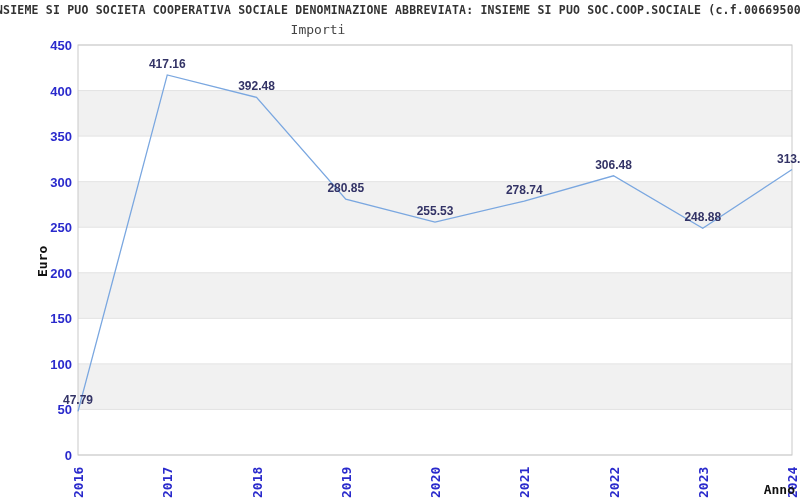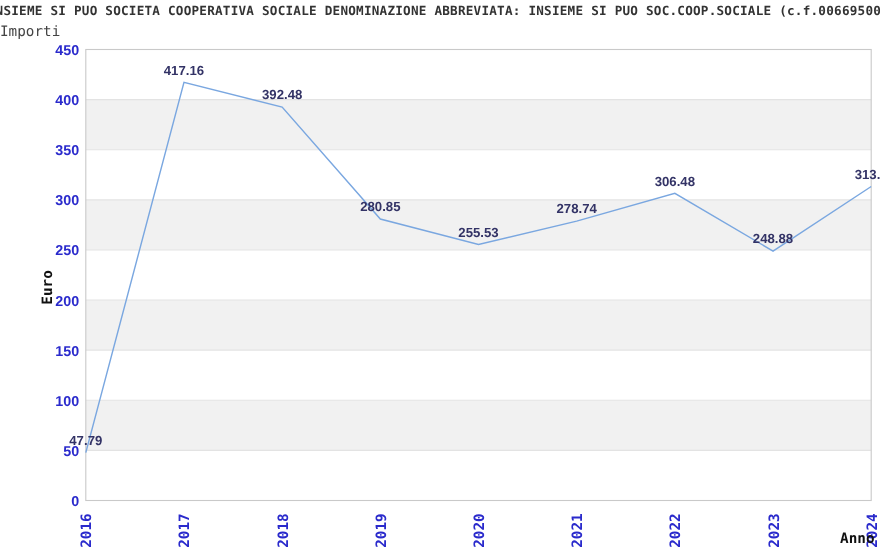--- a/index.html
+++ b/index.html
@@ -12,21 +12,21 @@
   .stage { position: absolute; left: 0; top: 0; width: 800px; height: 500px; }
   .main-title {
     position: absolute; left: -4px; top: 3px; width: 810px;
     white-space: nowrap; overflow: hidden;
     font-family: "DejaVu Sans Mono", monospace;
     font-size: 11.5px; font-weight: bold; color: #333333;
     letter-spacing: 0.2px;
   }
   .sub-title {
     position: absolute; left: 0; top: 22px; width: 636px;
-    text-align: left;
+    text-align: center;
     font-family: "DejaVu Sans Mono", monospace;
     font-size: 13px; font-weight: normal; color: #444444;
   }
   svg.plot { position: absolute; left: 0; top: 0; }
 </style>
 </head>
 <body>
 
 <div class="stage">
   <div class="main-title">NSIEME SI PUO SOCIETA COOPERATIVA SOCIALE DENOMINAZIONE ABBREVIATA: INSIEME SI PUO SOC.COOP.SOCIALE (c.f.0066950095</div>

